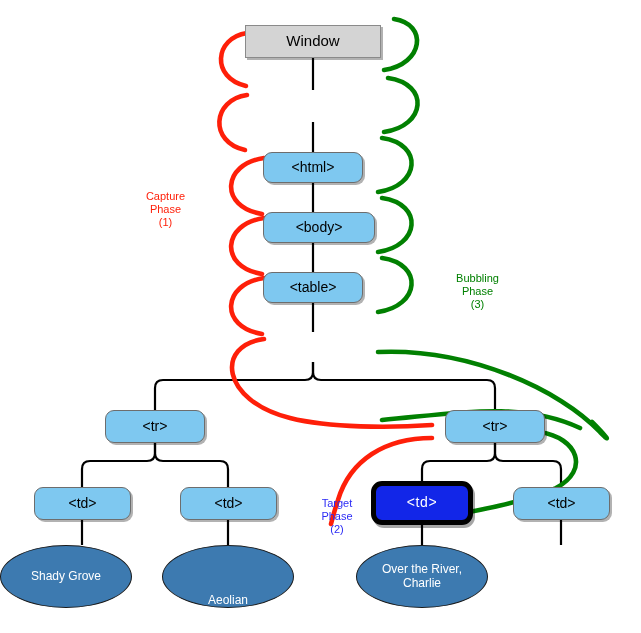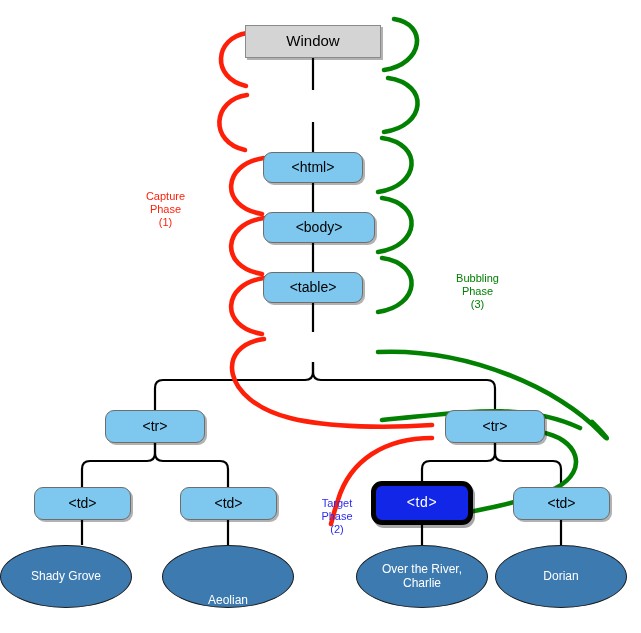--- a/index.html
+++ b/index.html
@@ -177,23 +177,20 @@
   </div>
 
   <div class="node node-text" style="left:162px; top:545px; width:132px; height:63px;align-items:flex-end;">
     <span>Aeolian</span>
   </div>
 
   <div class="node node-text" style="left:356px; top:545px; width:132px; height:63px;">
     <span>Over the River, Charlie</span>
   </div>
 
-  <div class="node node-text" style="left:495px; top:545px; width:132px; height:63px;">
-    <span>Dorian</span>
-  </div>
 
   <div class="phase-label phase-capture" style="left:108px; top:190px; width:115px;">Capture
 Phase
 (1)</div>
 
   <div class="phase-label phase-bubble" style="left:420px; top:272px; width:115px;">Bubbling
 Phase
 (3)</div>
 
   <div class="phase-label phase-target" style="left:298px; top:497px; width:78px;">Target

